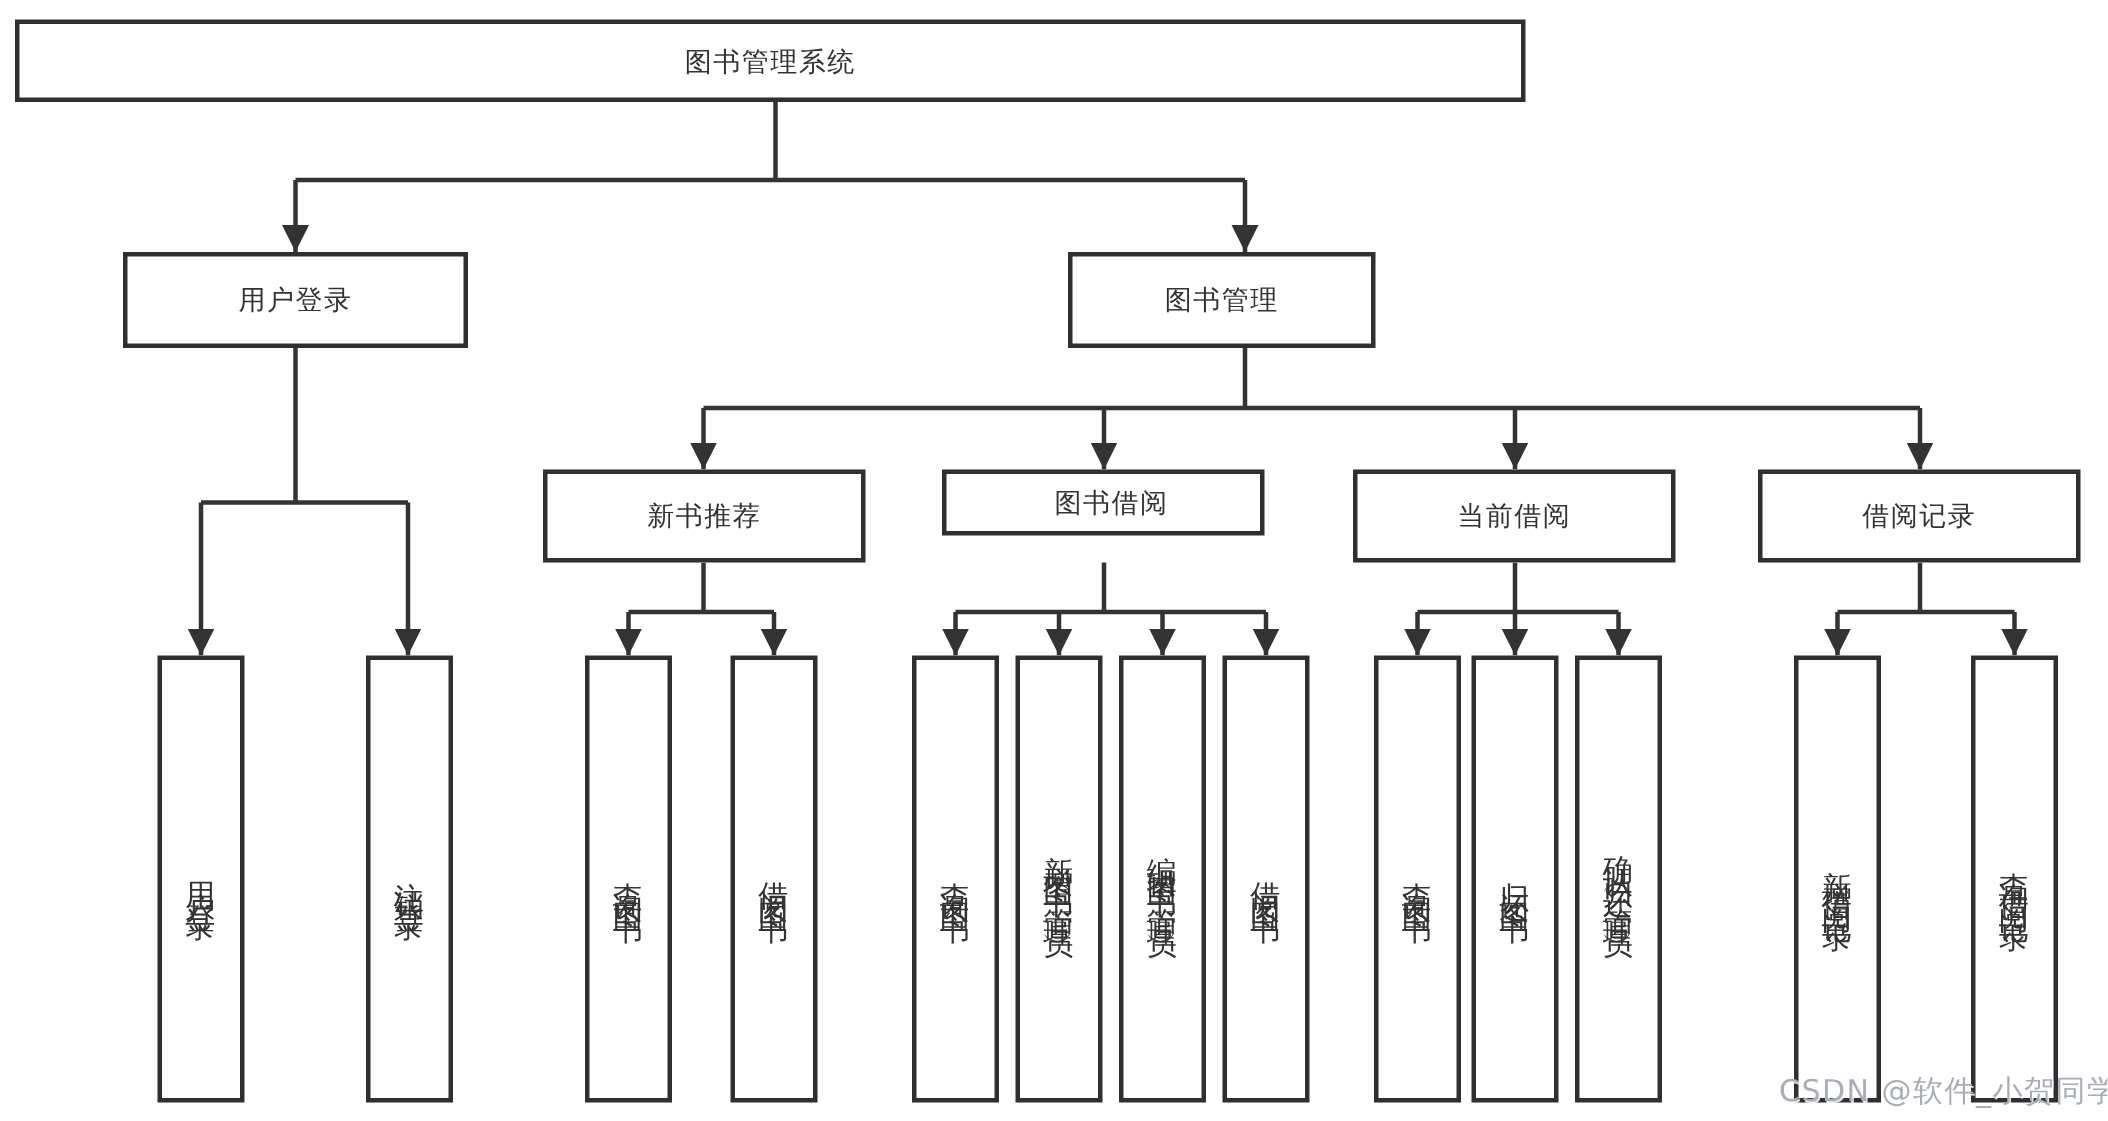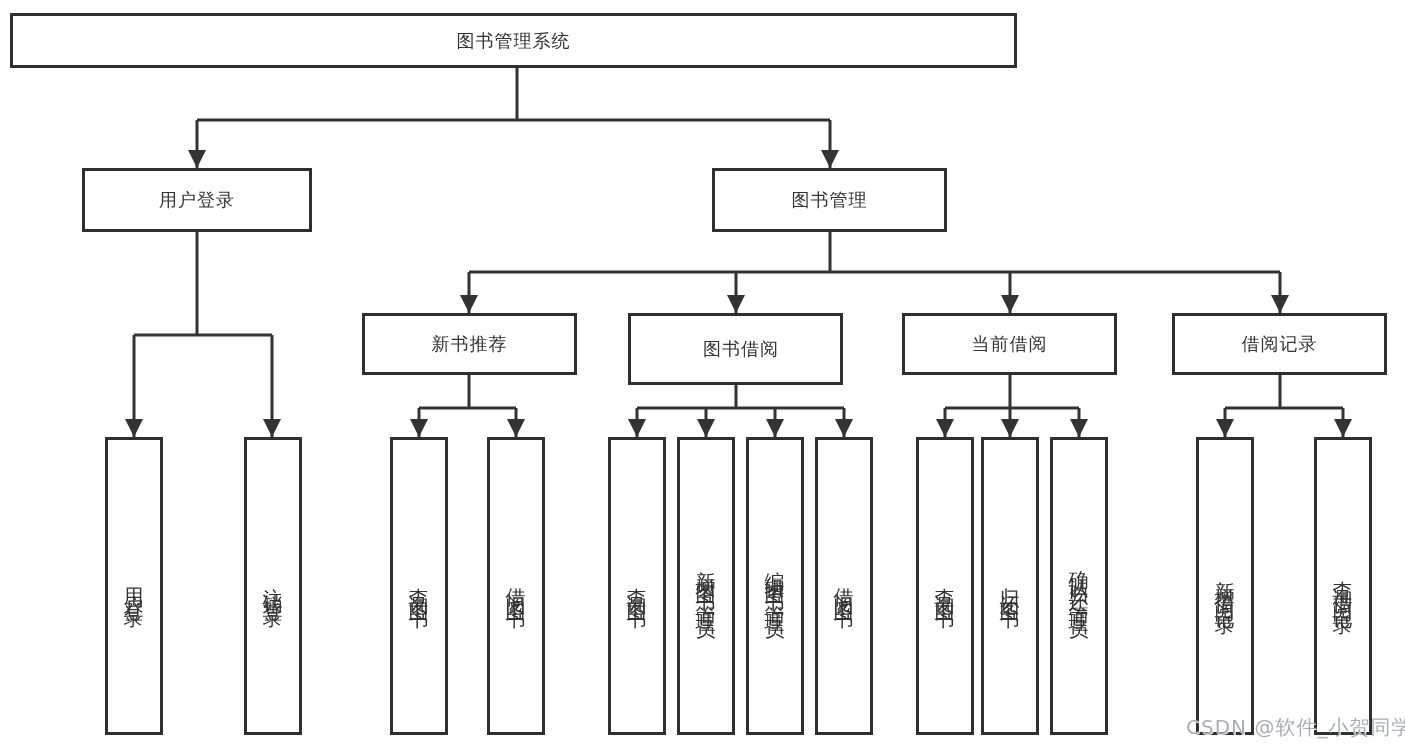--- a/index.html
+++ b/index.html
@@ -88,28 +88,28 @@
     </g>
   </svg>
 
   <div class="node hbox" style="left:10px;top:13px;width:1007px;height:55px;">
     <span>图书管理系统</span>
   </div>
 
   <div class="node hbox" style="left:82px;top:168px;width:230px;height:64px;">
     <span>用户登录</span>
   </div>
-  <div class="node hbox" style="left:712px;top:168px;width:235px;height:64px;">
+  <div class="node hbox" style="left:712px;top:168px;width:205px;height:64px;">
     <span>图书管理</span>
   </div>
 
   <div class="node hbox" style="left:362px;top:313px;width:215px;height:62px;">
     <span>新书推荐</span>
   </div>
-  <div class="node hbox" style="left:628px;top:313px;width:215px;height:72px;padding-left:11px;">
+  <div class="node hbox" style="left:628px;top:313px;width:215px;height:44px;padding-left:11px;">
     <span>图书借阅</span>
   </div>
   <div class="node hbox" style="left:1172px;top:313px;width:215px;height:62px;">
     <span>借阅记录</span>
   </div>
   <div class="node hbox" style="left:902px;top:313px;width:215px;height:62px;">
     <span>当前借阅</span>
   </div>
 
   <div class="node vbox" style="left:105px;top:437px;width:58px;height:298px;">

